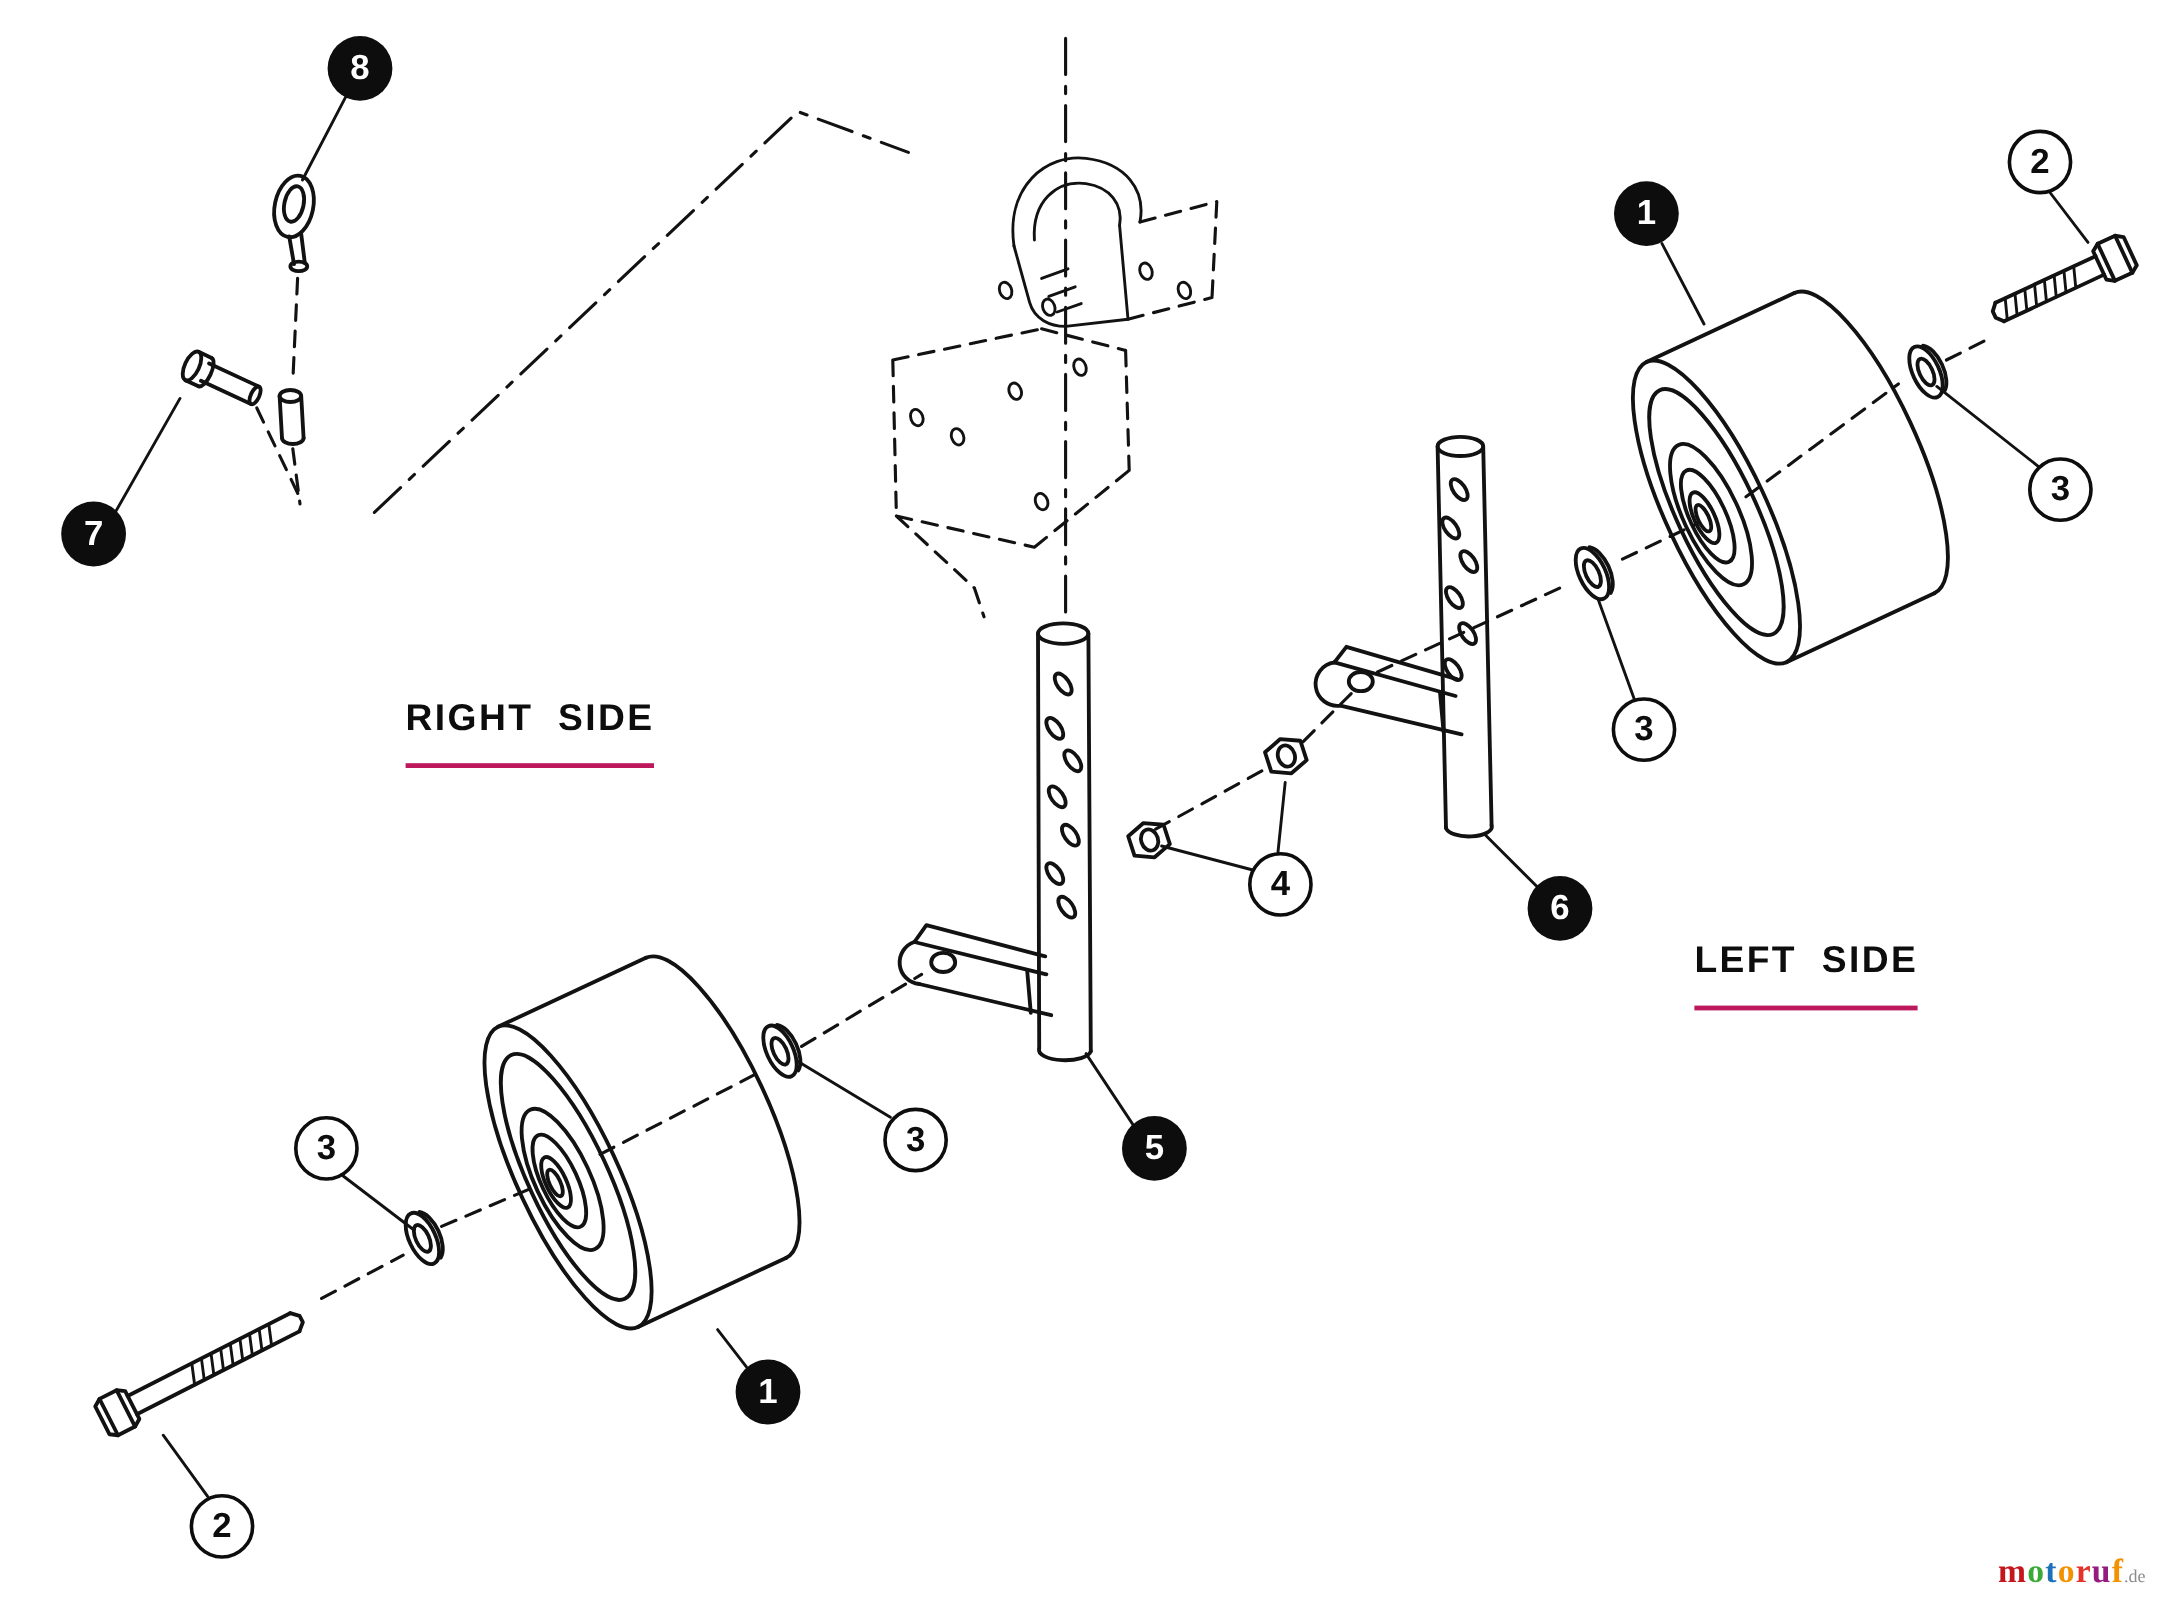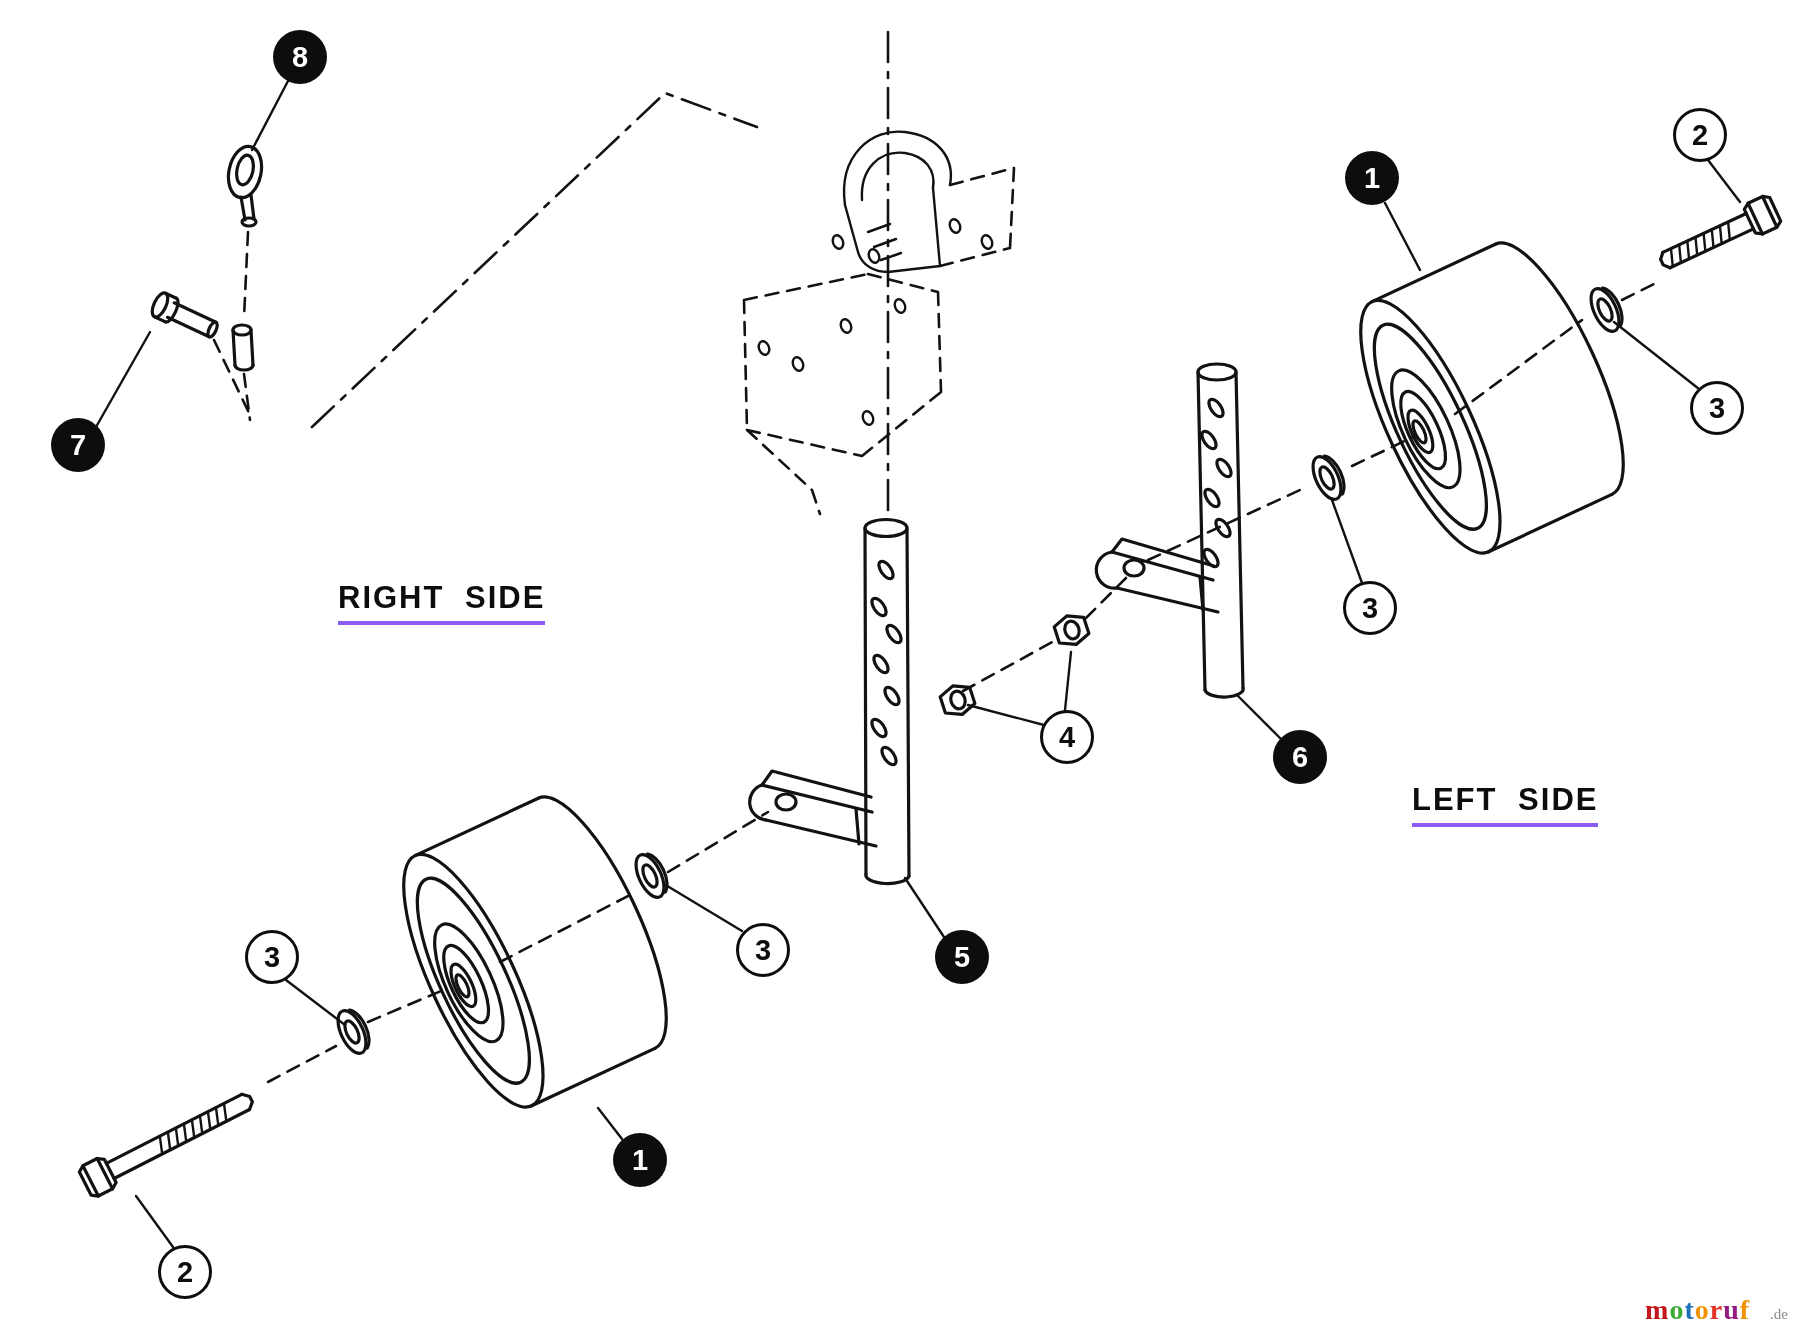--- a/index.html
+++ b/index.html
@@ -36,38 +36,37 @@
   }
   .callout[data-style="filled"]{background:#0d0d0d;color:#ffffff;}
   .callout[data-style="open"]{background:#ffffff;color:#0d0d0d;border:3.5px solid #0d0d0d;}
 
   .side-label{
     position:absolute;
     font:700 31px "Liberation Sans",sans-serif;
     letter-spacing:2px;
     word-spacing:10px;
     color:#0d0d0d;
-    border-bottom:4px solid #8b5cf6;
-    padding-bottom:5px;
+    border-bottom:4px solid #be185d;
+    padding-bottom:20px;
     z-index:2;
     white-space:nowrap;
   }
   .logo{
     position:absolute;
     right:12px;bottom:6px;
     font:700 28px "Liberation Serif",serif;
     z-index:3;
     letter-spacing:1px;
   }
   .logo .de{
     font-size:15px;
     font-weight:400;
     color:#8a8a8a;
     letter-spacing:0;
-    margin-left:20px;
   }
 </style>
 </head>
 <body>
 
 <div class="stage">
 
   <svg class="diagram" width="1800" height="1332" viewBox="0 0 1800 1332">
     <defs>
       <g id="washer">

